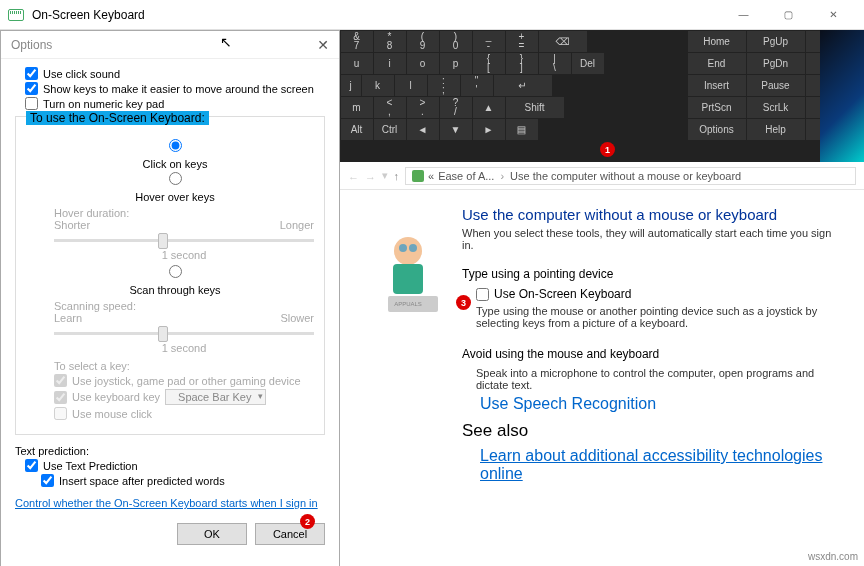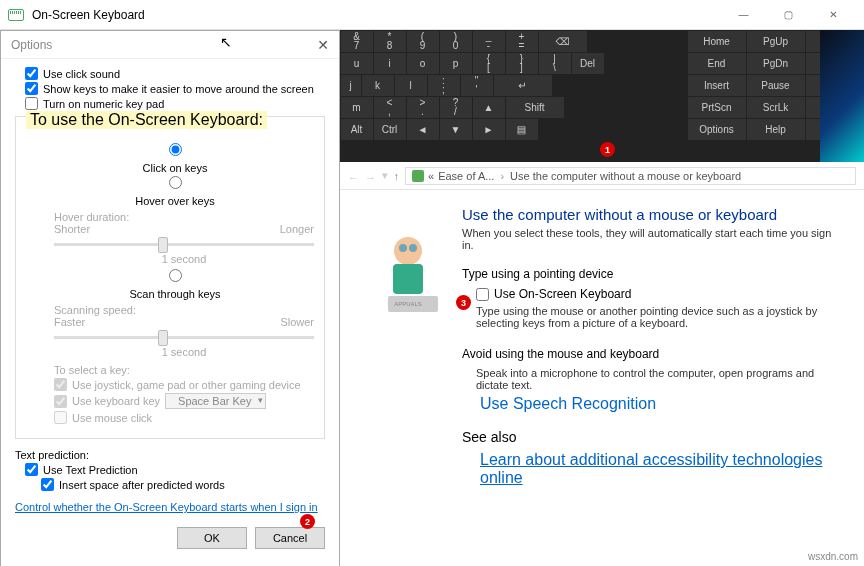--- a/index.html
+++ b/index.html
@@ -14,21 +14,21 @@
 
 
 .options-dialog { position: absolute; left: 0; top: 30px; width: 340px; height: 540px; background: #fff; border: 1px solid #aaa; z-index: 10; }
 .opt-title { height: 28px; display: flex; align-items: center; padding: 0 10px; font-size: 12px; color: #888; border-bottom: 1px solid #eee; }
 .opt-title .spacer { flex: 1; }
 .opt-close { font-size: 14px; color: #555; cursor: pointer; }
 .opt-body { padding: 6px 14px; font-size: 11px; color: #000; }
 .chk-row { display: flex; align-items: center; gap: 5px; margin: 2px 0 2px 10px; }
 .chk-row input[type="checkbox"] { width: 13px; height: 13px; }
 .group { border: 1px solid #ddd; padding: 6px 10px 10px; margin-top: 6px; }
-.group-label { position: relative; top: -12px; background: #fef9c3; display: inline-block; padding: 0 4px; font-size: 16px; }
+.group-label { position: relative; top: -12px; background: #0ea5e9; display: inline-block; padding: 0 4px; font-size: 12px; }
 .radio-row { display: flex; align-items: center; gap: 6px; margin: 2px 0 2px 10px; flex-direction: column; }
 .radio-row input[type="radio"] { width: 13px; height: 13px; }
 .disabled { color: #aaa; }
 .slider-block { margin: 4px 0 4px 28px; }
 .slider-labels { display: flex; justify-content: space-between; font-size: 11px; color: #aaa; }
 .slider-track { height: 18px; display: flex; align-items: center; }
 .slider-track .track { flex: 1; height: 3px; background: #ddd; position: relative; }
 .slider-track .thumb { position: absolute; left: 40%; top: -6px; width: 10px; height: 16px; background: #e8e8e8; border: 1px solid #bbb; border-radius: 2px; }
 .slider-caption { text-align: center; color: #aaa; font-size: 11px; }
 .combo { border: 1px solid #ccc; background: #f4f4f4; padding: 1px 14px 1px 12px; font-size: 11px; color: #888; position: relative; display: inline-block; min-width: 100px; }
@@ -124,21 +124,21 @@
           </div>
         <div class="slider-caption">1 second</div>
       </div>
       <label class="radio-row">
           <input type="radio" name="mode" style="">
           <span>Scan through keys</span>
         </label>
       <div class="slider-block disabled">
         <div>Scanning speed:</div>
         <div class="slider-labels">
-            <span>Faster</span>
+            <span>Learn</span>
             <span>Slower</span>
           </div>
         <div class="slider-track">
             <div class="track">
               <div class="thumb"></div>
             </div>
           </div>
         <div class="slider-caption">1 second</div>
         <div style="margin-top:6px">To select a key:</div>
         <label class="chk-row" style="margin-left:0">
@@ -318,21 +318,21 @@
       <label class="chk-row" style="margin-left:14px">
           <input type="checkbox" style="">
           <span>Use On-Screen Keyboard</span>
         </label>
       <div class="cp-text">Type using the mouse or another pointing device such as a joystick by selecting keys from a picture of a keyboard.</div>
 
       <div class="cp-section-h" style="margin-top:18px">Avoid using the mouse and keyboard</div>
       <div class="cp-text">Speak into a microphone to control the computer, open programs and dictate text.</div>
       <span class="cp-link">Use Speech Recognition</span>
 
-      <div class="cp-section-h" style="margin-top:16px;font-size:14px">See also</div>
+      <div class="cp-section-h" style="margin-top:8px;font-size:17px">See also</div>
       <span class="cp-link" style="text-decoration:underline">Learn about additional accessibility technologies online</span>
     </div>
   </div>
 </div>
 
 <div class="badge" style="left:600px;top:142px">1</div>
 <div class="badge" style="left:300px;top:514px">2</div>
 <div class="badge" style="left:456px;top:295px">3</div>
 
 <div class="watermark">wsxdn.com</div>

